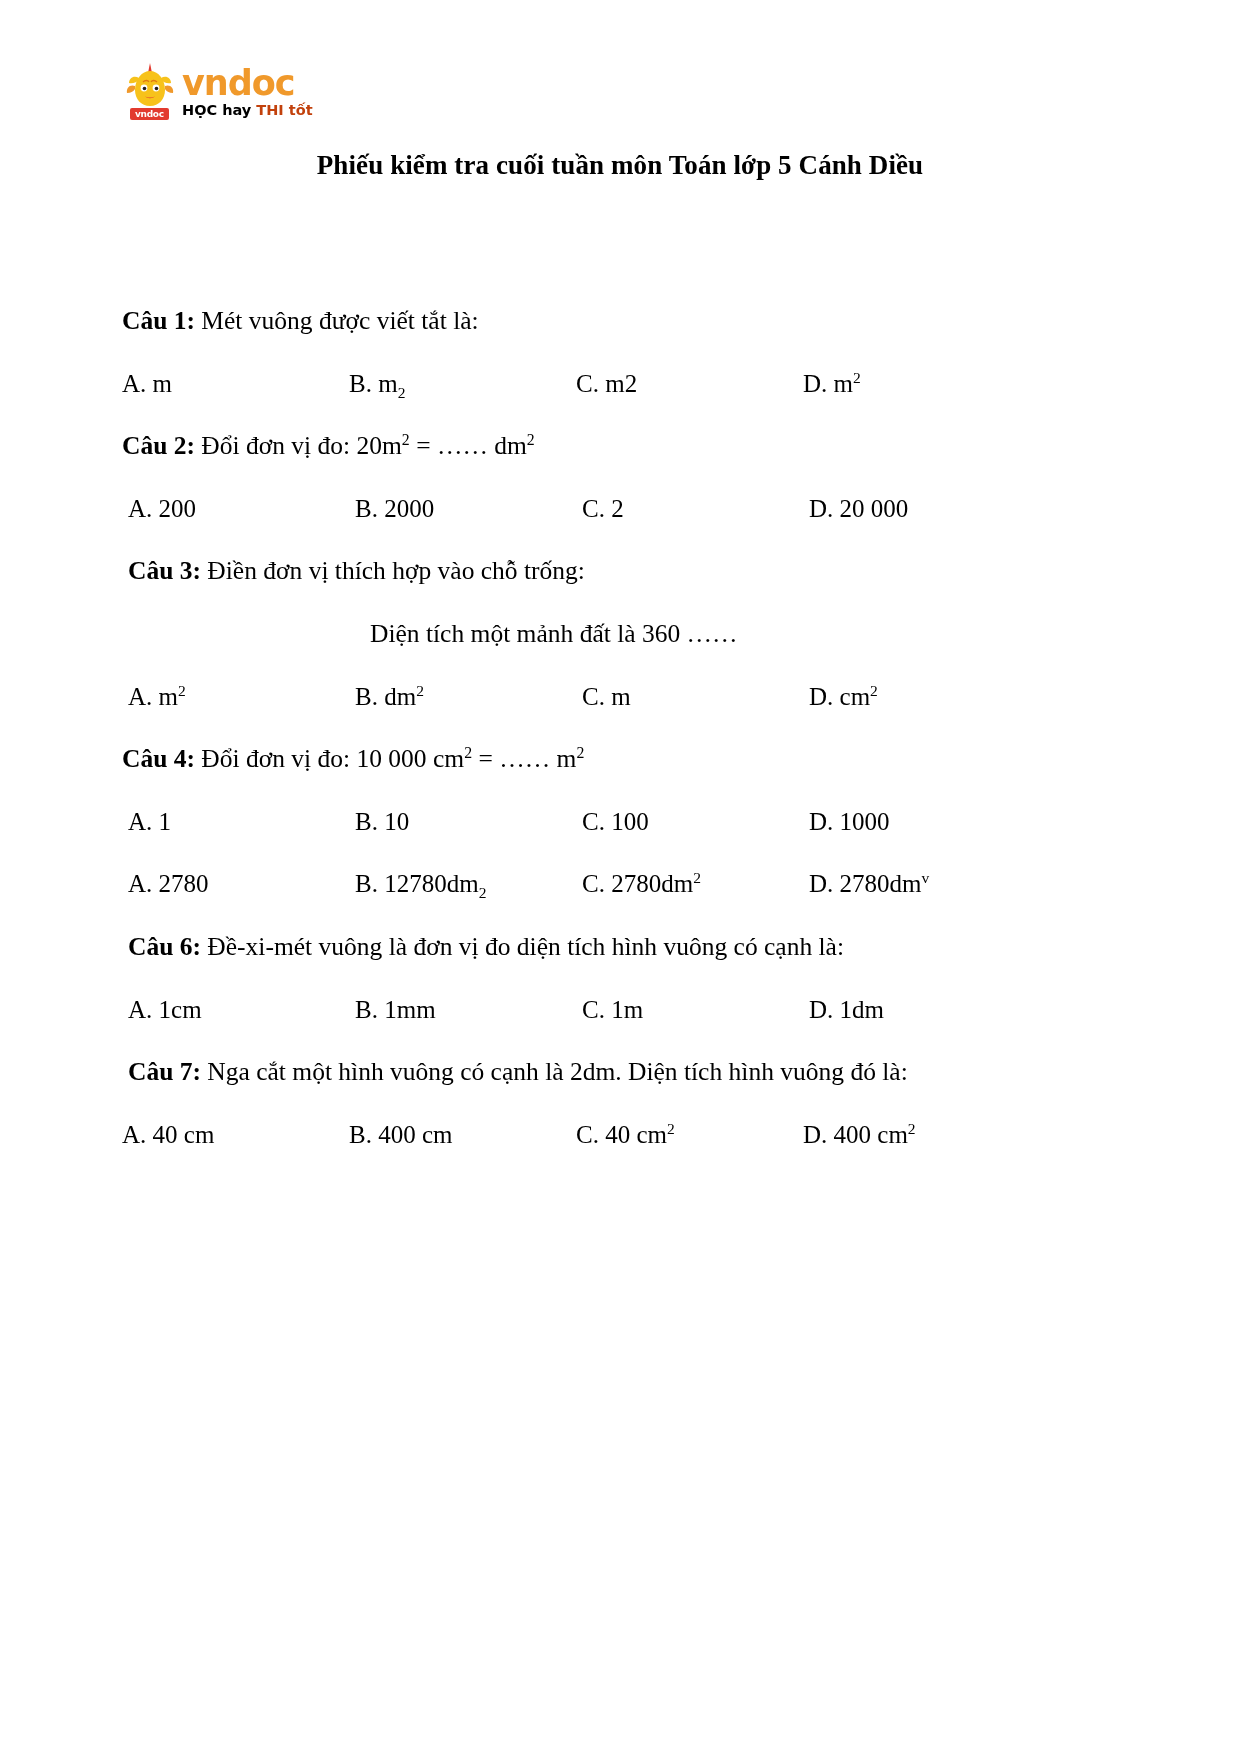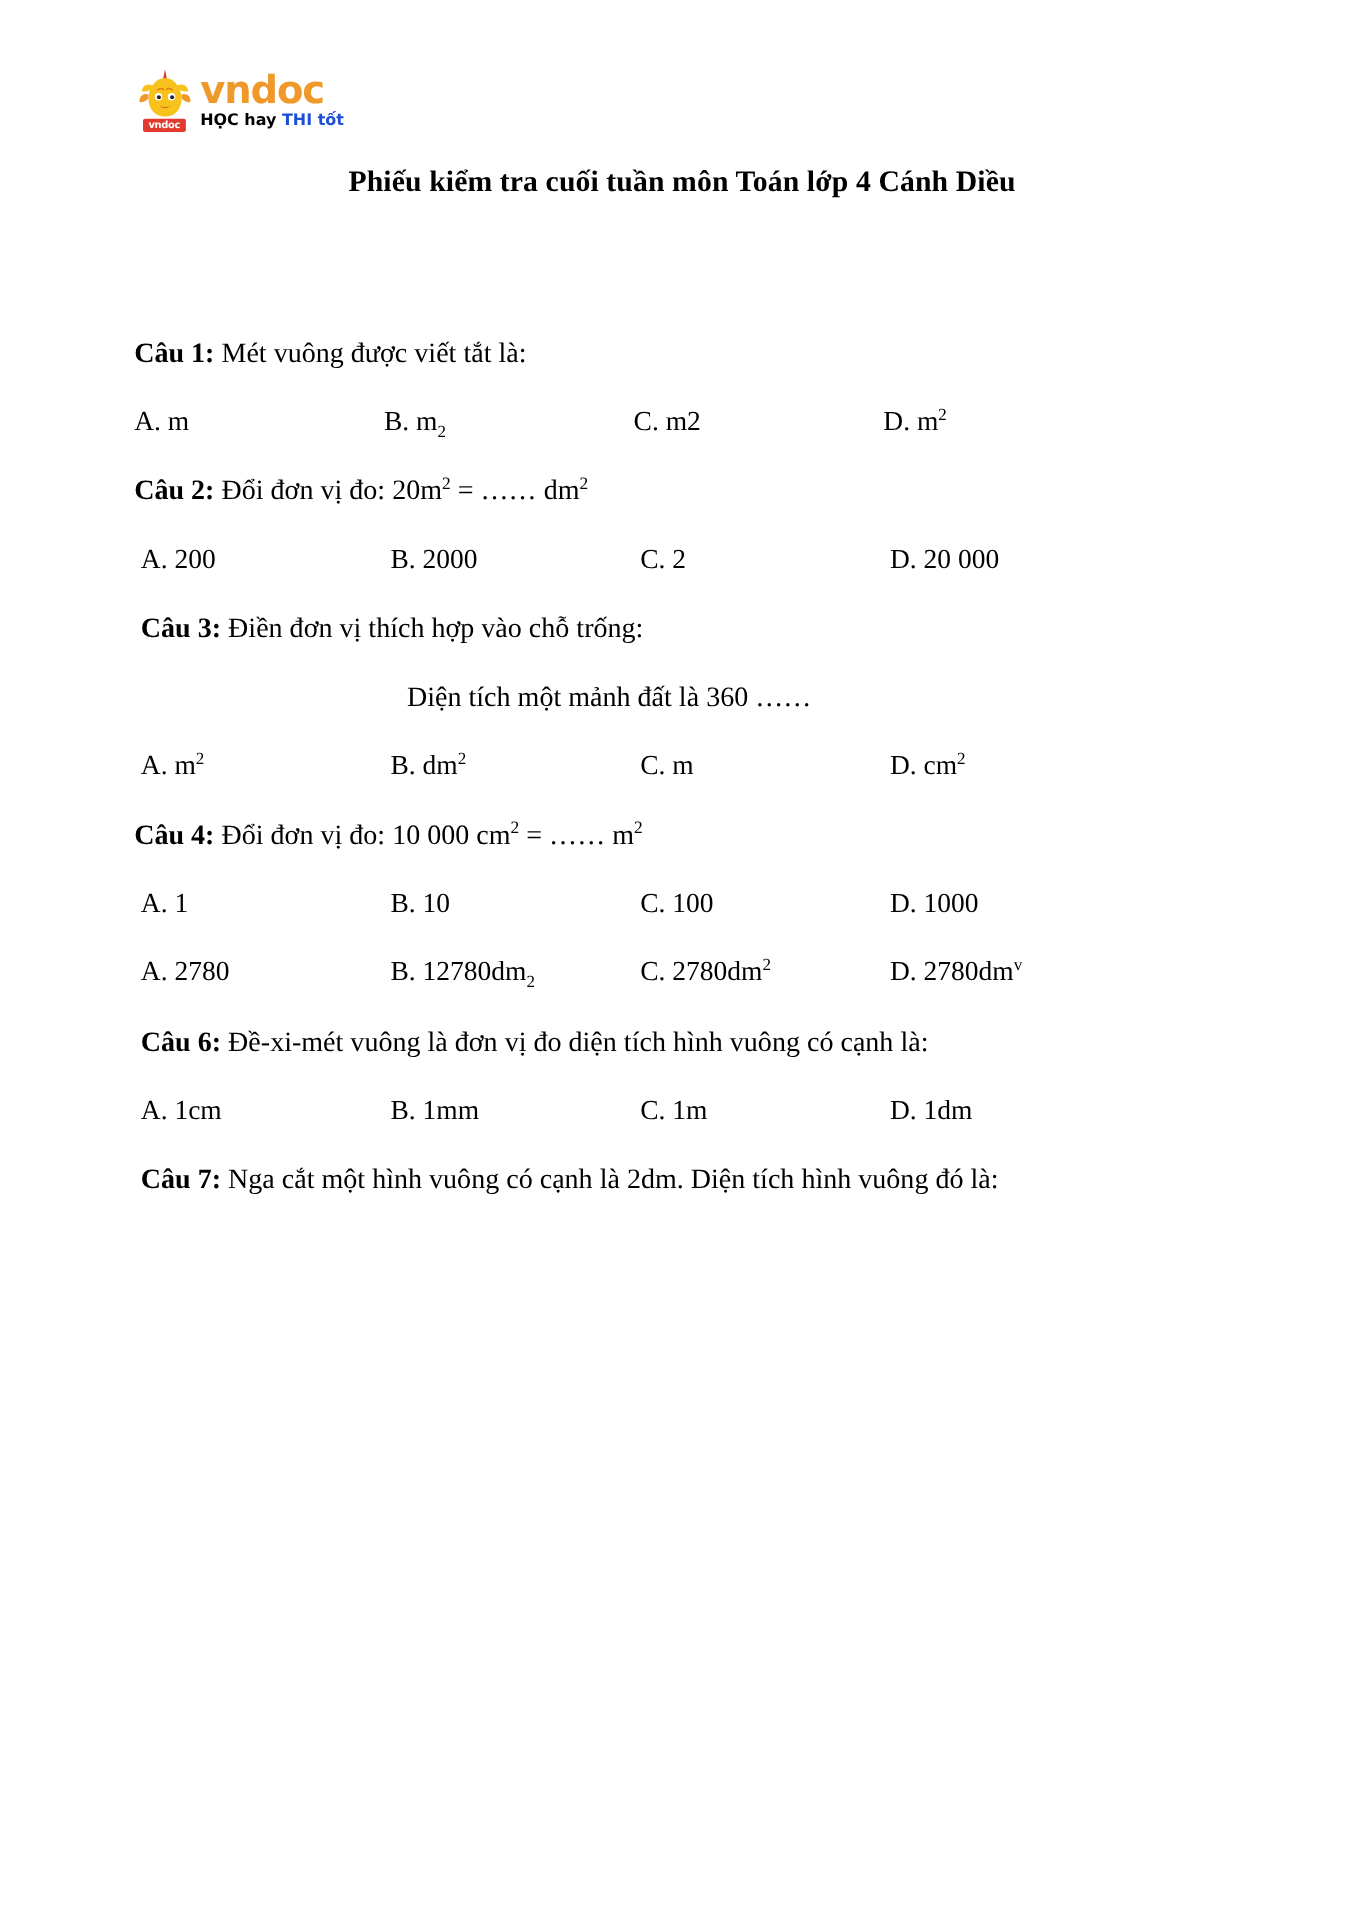--- a/index.html
+++ b/index.html
@@ -56,21 +56,21 @@
   }
   .logo-tag {
     font-family: "DejaVu Sans", sans-serif;
     font-size: 14.5px;
     font-weight: bold;
     line-height: 1.05;
     margin-top: 2px;
     white-space: nowrap;
   }
   .tag-a { color: #000000; margin-top: 22px; }
-  .tag-b { color: #1d4ed8; }
+  .tag-b { color: #c2410c; }
   .logo-badge {
     position: absolute;
     left: 8px;
     bottom: -2px;
     background: #e23a2e;
     color: #ffffff;
     font-family: "DejaVu Sans", sans-serif;
     font-size: 9px;
     font-weight: bold;
     padding: 1px 5px;
@@ -182,21 +182,21 @@
         <path d="M29 20 C30 18 33 18 35 20" stroke="#e07b12" stroke-width="1.3" fill="none"></path>
       </svg>
       <span class="logo-badge">vndoc</span>
     </div>
     <div class="logo-text-wrap">
       <span class="logo-word">vndoc</span>
       <span class="logo-tag"><span class="tag-a">HỌC hay </span><span class="tag-b">THI tốt</span></span>
     </div>
   </div>
 
-  <div class="doc-title">Phiếu kiểm tra cuối tuần môn Toán lớp 4 Cánh Diều</div>
+  <div class="doc-title">Phiếu kiểm tra cuối tuần môn Toán lớp 5 Cánh Diều</div>
 
   <div class="content">
 
 
     <p class="line">
       <b>Câu 1:</b>
       <span>Mét vuông được viết tắt là:</span>
     </p>
     <div class="opts">
       <span class="opt"><span>A.</span> <span>m</span></span>
@@ -254,17 +254,23 @@
       <span class="opt"><span>A.</span> <span>1cm</span></span>
       <span class="opt"><span>B.</span> <span>1mm</span></span>
       <span class="opt"><span>C.</span> <span>1m</span></span>
       <span class="opt"><span>D.</span> <span>1dm</span></span>
     </div>
 
     <p class="line indent1">
       <b>Câu 7:</b>
       <span>Nga cắt một hình vuông có cạnh là 2dm. Diện tích hình vuông đó là:</span>
     </p>
+    <div class="opts">
+      <span class="opt"><span>A.</span> <span>40 cm</span></span>
+      <span class="opt"><span>B.</span> <span>400 cm</span></span>
+      <span class="opt"><span>C.</span> <span>40 cm</span><sup>2</sup></span>
+      <span class="opt"><span>D.</span> <span>400 cm</span><sup>2</sup></span>
+    </div>
 
   </div>
 
 
 </div>
 
 </body></html>

